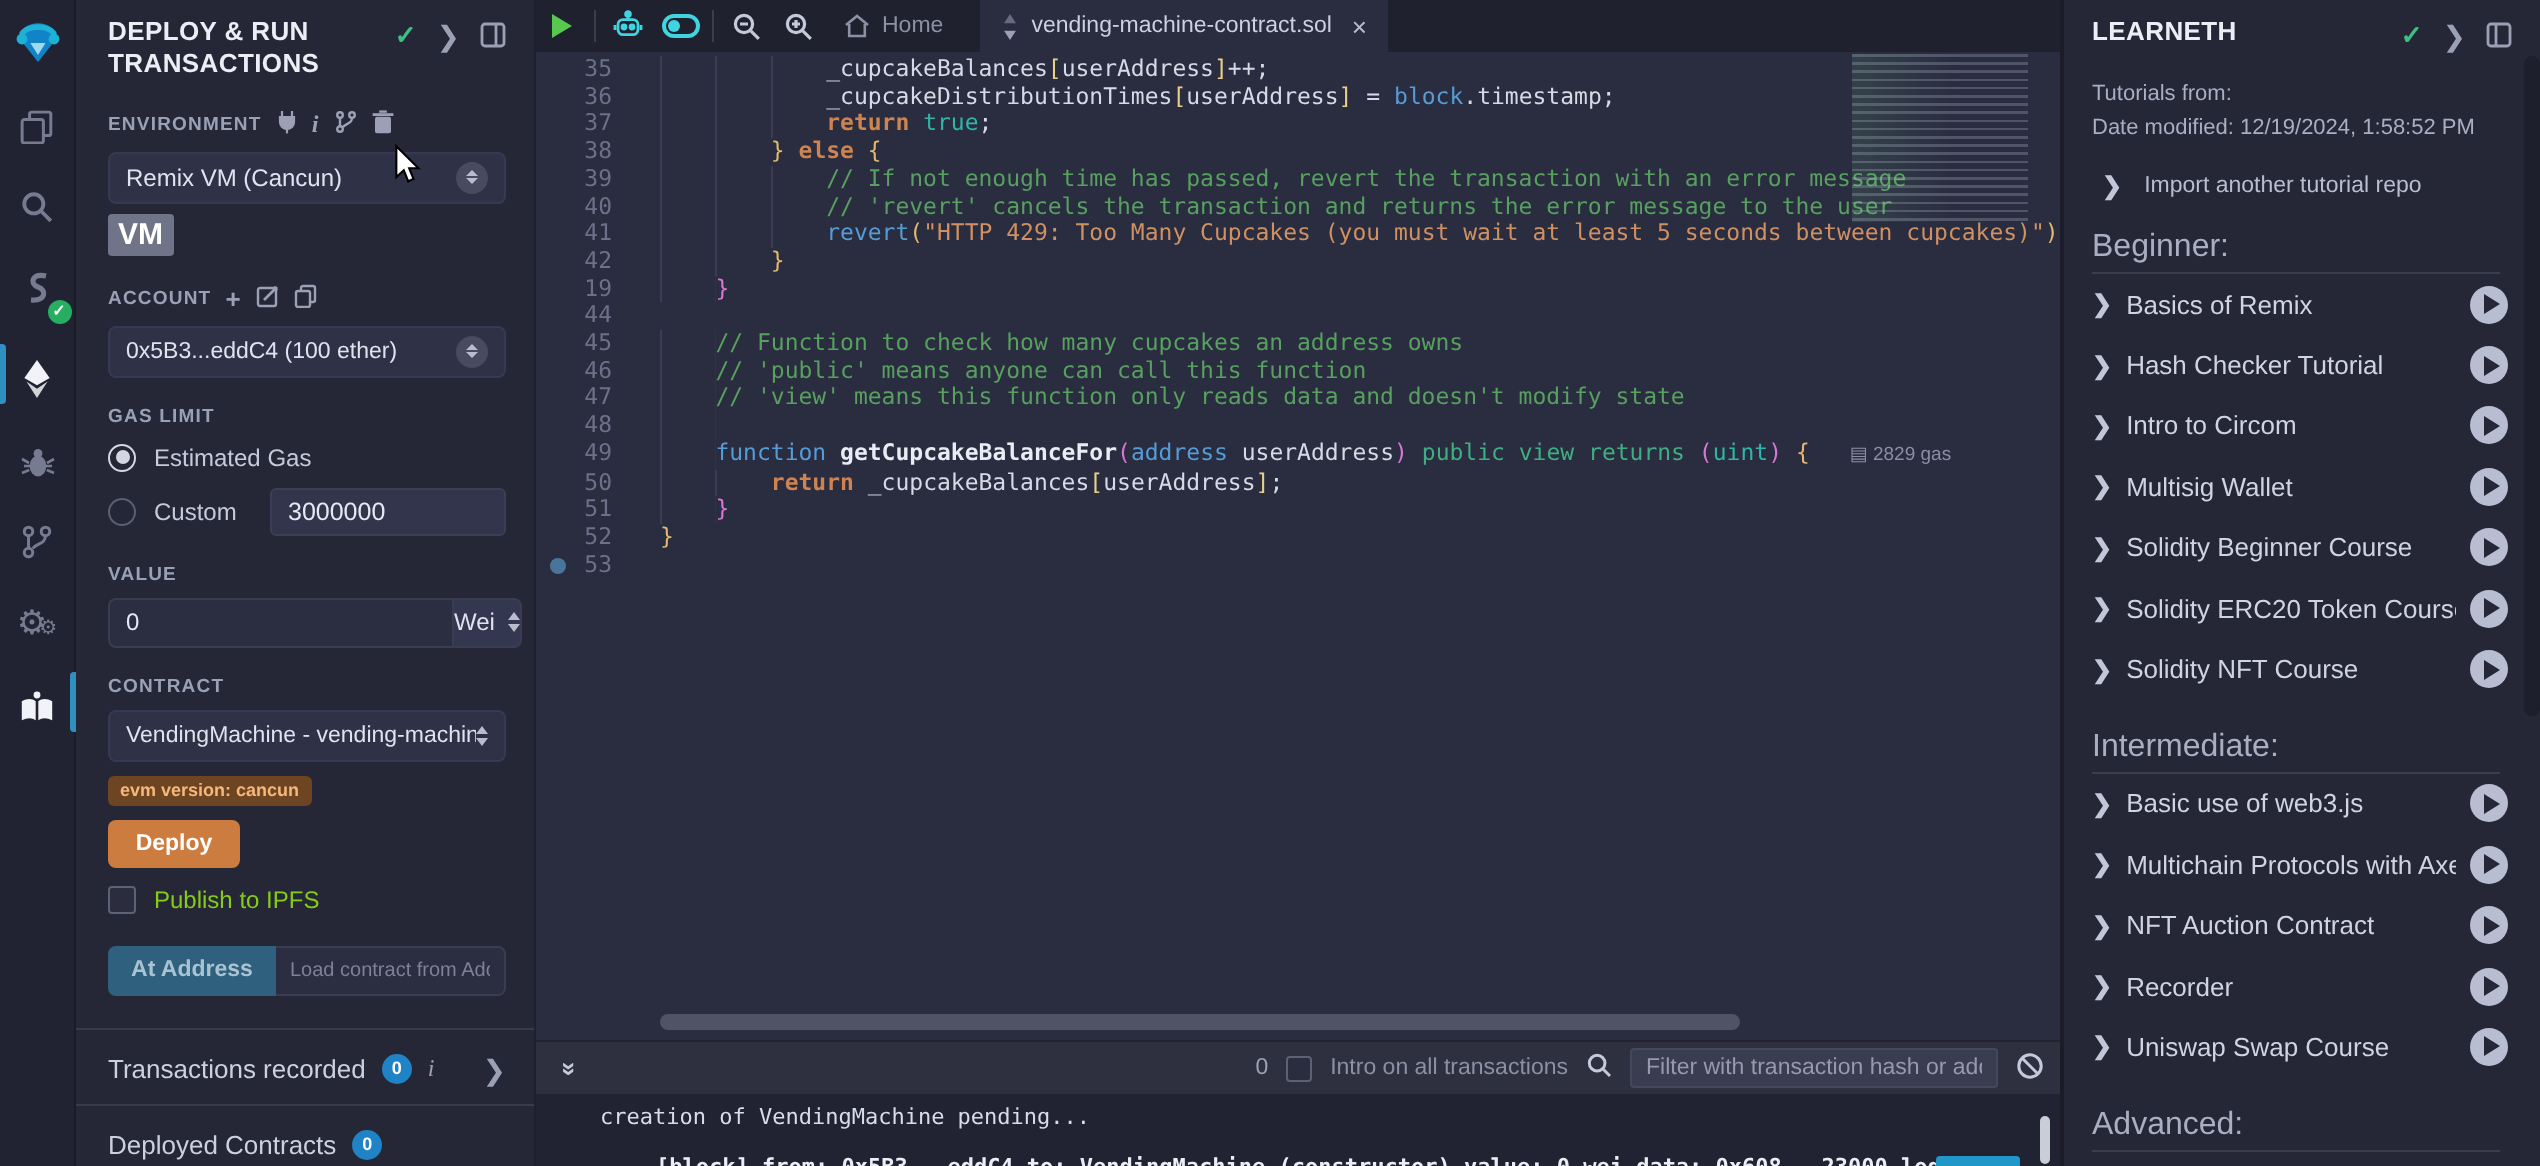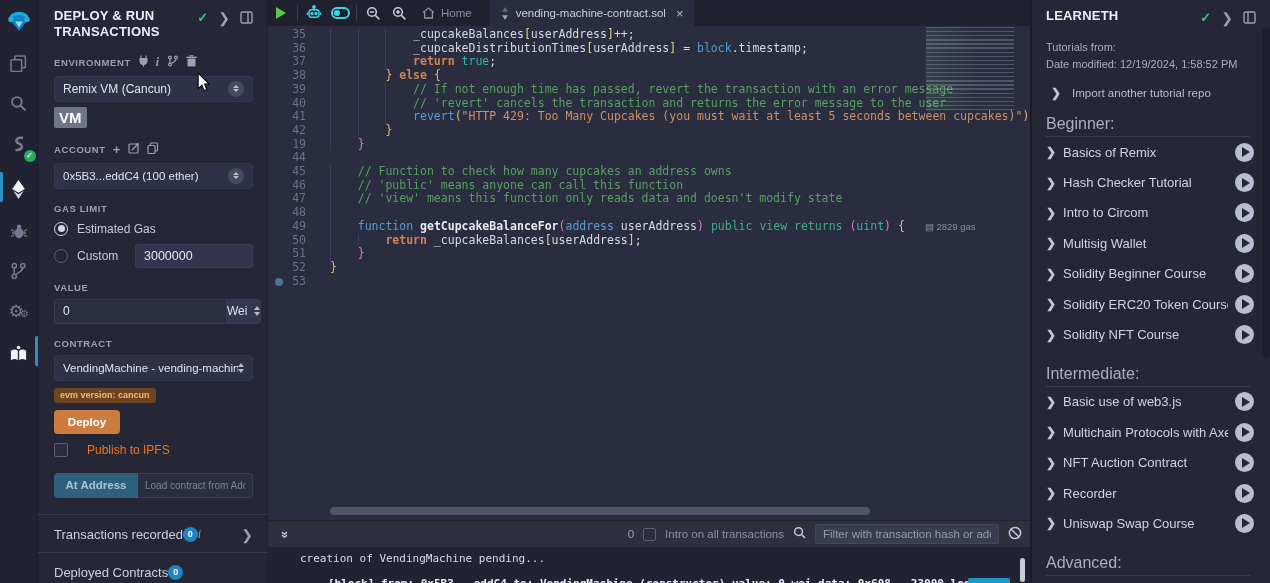--- a/index.html
+++ b/index.html
@@ -42,28 +42,28 @@
   .radio-row{margin-top:8px;display:flex;align-items:center;gap:9px;color:#c6cadb;font-size:12px}
   .radio{width:14px;height:14px;border-radius:50%;border:1px solid #5a5f73;position:relative;flex:0 0 auto;cursor:pointer}
   .radio.sel2{border:1.5px solid #d4d7e3}
   .radio.sel2::after{content:"";position:absolute;inset:2.5px;border-radius:50%;background:#d4d7e3}
   .gas-input{margin-left:auto;width:118px;height:24px;background:#32354b;border:1px solid #3b3e55;border-radius:3px;color:#e6e9f3;font-size:12.5px;padding:0 8px;font-family:"Liberation Sans",sans-serif}
   .value-row{margin-top:6px;display:flex;height:25px}
   .value-input{flex:1;background:#2b2d41;border:1px solid #3a3d52;border-right:none;border-radius:4px 0 0 4px;color:#e6e9f3;font-size:12px;padding:0 8px}
   .unit-box{width:56px;background:#343750;border:1px solid #3a3d52;border-radius:0 4px 4px 0;display:flex;align-items:center;justify-content:center;gap:7px;color:#dfe2ee;font-size:12px;cursor:pointer}
   .evm-badge{display:inline-block;margin-top:7px;background:#6e4523;color:#f5b87b;font-size:9px;font-weight:bold;padding:2.5px 6px;border-radius:3px}
   .deploy-btn{display:block;margin-top:7px;width:66px;height:24px;background:#cd7c40;border:none;border-radius:4px;color:#fff;font-size:11.5px;font-weight:bold;cursor:pointer;font-family:"Liberation Sans",sans-serif}
-  .ipfs-row{margin-top:9px;display:flex;align-items:center;gap:19px;color:#f97316;font-size:12px}
+  .ipfs-row{margin-top:9px;display:flex;align-items:center;gap:9px;color:#84cc16;font-size:12px}
   .cb{width:14px;height:14px;border:1px solid #5c6175;border-radius:2px;background:#2b2d3f;flex:0 0 auto;cursor:pointer}
   .ataddr-row{margin-top:16px;display:flex;height:25px}
   .ataddr-btn{width:84px;background:#2f617f;border:none;border-radius:4px 0 0 4px;color:#a9c3d3;font-size:11.5px;font-weight:bold;cursor:pointer;font-family:"Liberation Sans",sans-serif}
   .ataddr-input{flex:1;background:#2b2d41;border:1px solid #3a3d52;border-left:none;border-radius:0 4px 4px 0;color:#e6e9f3;font-size:10px;padding:0 7px;min-width:0}
   .ataddr-input::placeholder{color:#7d8296}
   .gas-input::placeholder,.value-input::placeholder{color:#7d8296}
-  .lower-sec{margin:0 -14px 0 -16px;border-top:1px solid #383b4e;margin-top:16px;padding:12px 14px 10px 16px;display:flex;align-items:flex-end;}
+  .lower-sec{margin:0 -14px 0 -16px;border-top:1px solid #383b4e;margin-top:16px;padding:12px 14px 10px 16px;display:flex;align-items:flex-end;gap:8px}
   .lower-sec .lab{font-size:13px;color:#ccd0df}
   .count-badge{min-width:15px;height:15px;border-radius:50%;background:#2083c5;color:#fff;font-size:9px;font-weight:bold;display:inline-flex;align-items:center;justify-content:center;padding:0 2px}
   .info-i{font-family:"Liberation Serif",serif;font-style:italic;color:#9ba0b5;font-size:12px}
   .flexspacer{flex:1}
 
   
   .editorcol{flex:1;display:flex;flex-direction:column;min-width:0;position:relative}
   .tabbar{height:26px;background:#20212e;display:flex;align-items:center;flex:0 0 auto}
   .tool{display:flex;align-items:center;justify-content:center;width:26px;height:26px;cursor:pointer}
   .tbar-sep{width:1px;height:16px;background:#3a3d4f;margin:0 3px}

